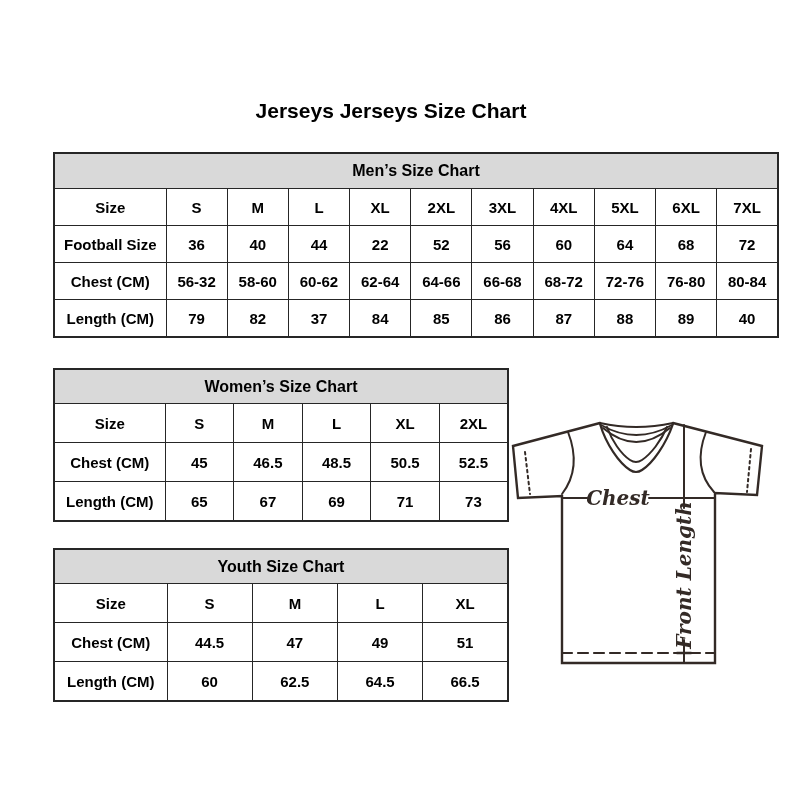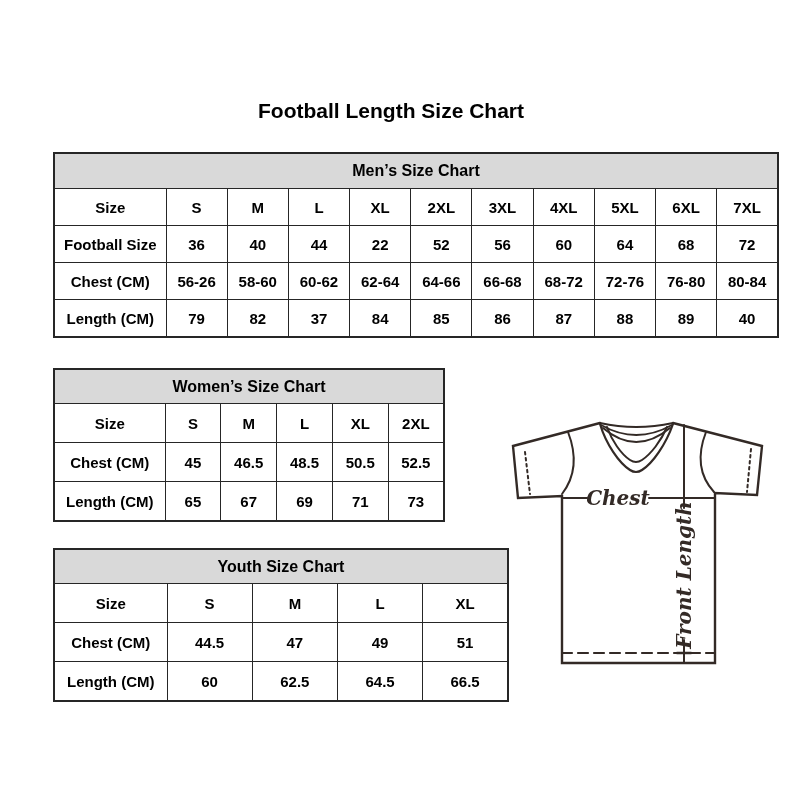--- a/index.html
+++ b/index.html
@@ -20,36 +20,36 @@
   }
   table.sizetable th, table.sizetable td {
     border:1.5px solid #262626; text-align:center; vertical-align:middle;
     padding:0; overflow:hidden;
   }
   table.sizetable th.tbl-title { background:#d9d9d9; font-size:16px; font-weight:bold; }
   table.sizetable td { font-size:15px; background:#ffffff; }
   .tbl-men   { left:37px; top:152px; width:726px; }
   .tbl-men th { height:34px; }
   .tbl-men td { height:36px; }
-  .tbl-women { left:37px; top:368px; width:392px; }
+  .tbl-women { left:37px; top:368px; width:456px; }
   .tbl-youth { left:37px; top:548px; width:456px;padding-left:30px; }
   .tbl-women th, .tbl-youth th { height:33px; }
   .tbl-women td, .tbl-youth td { height:38px; }
   .diagram { position:absolute; left:500px; top:388px; }
   .measure-label {
     font-family:"DejaVu Serif", serif; font-style:italic; font-weight:bold;
     font-size:20px; fill:#332a26;
   }
 </style>
 </head>
 <body>
 
 <div class="page">
 
-  <h1 class="title">Football Length Size Chart</h1>
+  <h1 class="title">Jerseys Jerseys Size Chart</h1>
 
   <table class="sizetable tbl-men">
       <colgroup>
         <col style="width: 112px;">
         <col>
         <col>
         <col>
         <col>
         <col>
         <col>
@@ -85,21 +85,21 @@
           <td>22</td>
           <td>52</td>
           <td>56</td>
           <td>60</td>
           <td>64</td>
           <td>68</td>
           <td>72</td>
         </tr>
         <tr>
           <td>Chest (CM)</td>
-          <td>56-26</td>
+          <td>56-32</td>
           <td>58-60</td>
           <td>60-62</td>
           <td>62-64</td>
           <td>64-66</td>
           <td>66-68</td>
           <td>68-72</td>
           <td>72-76</td>
           <td>76-80</td>
           <td>80-84</td>
         </tr>

